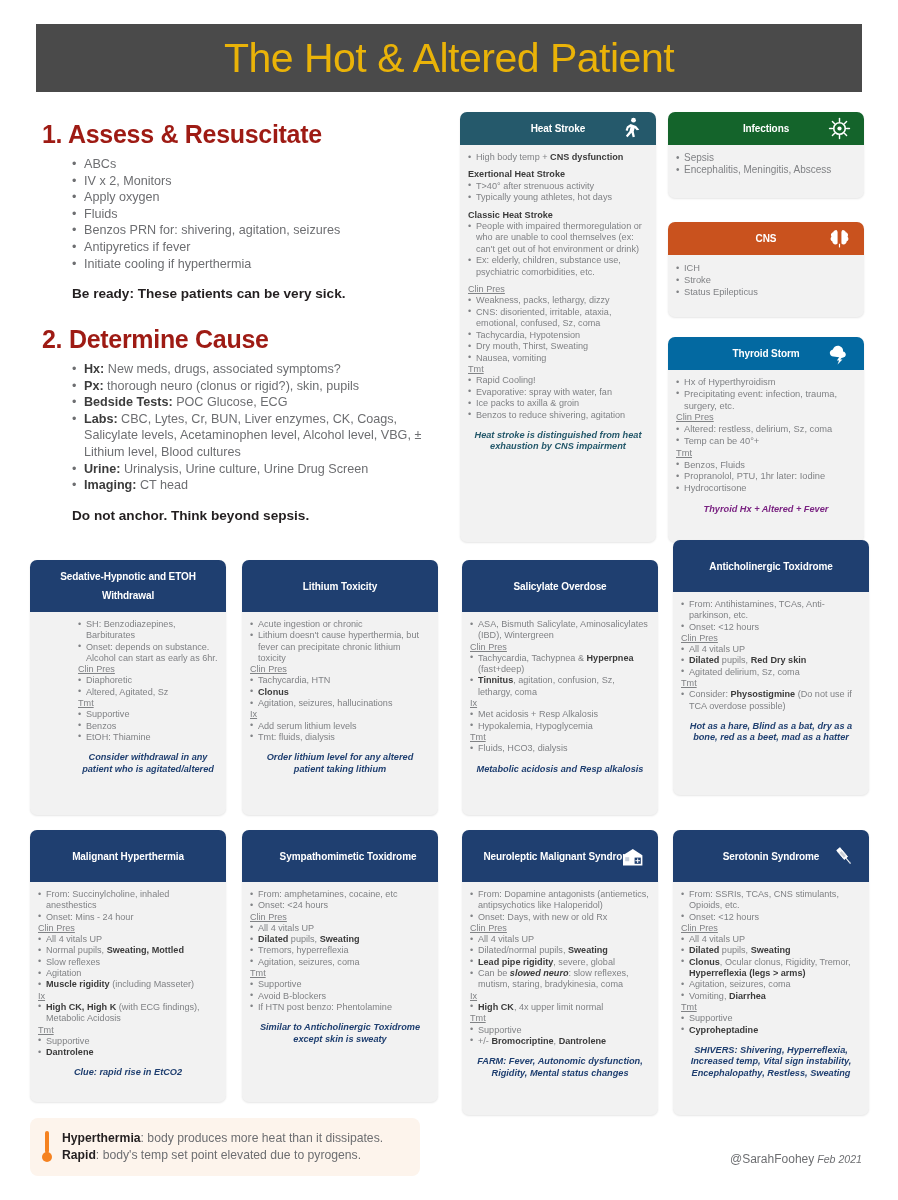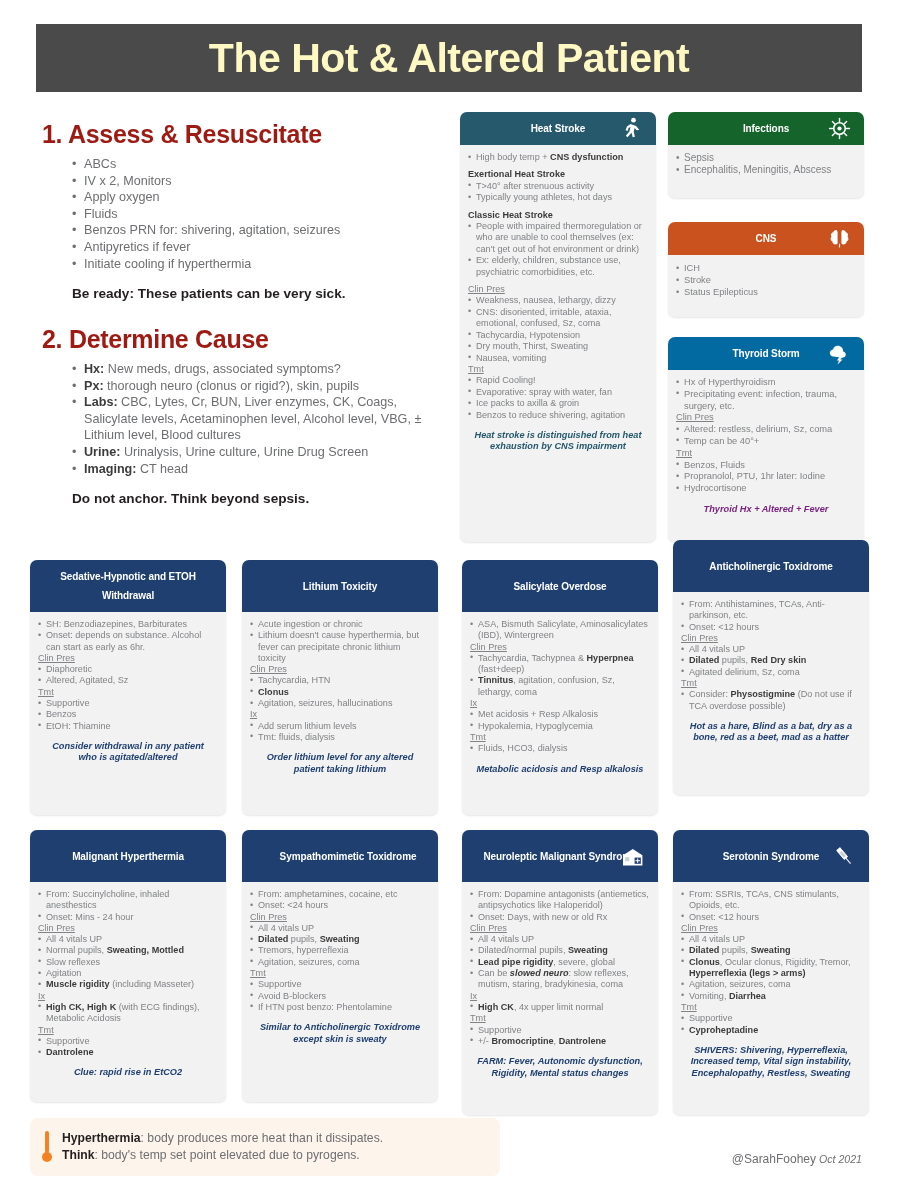--- a/index.html
+++ b/index.html
@@ -13,23 +13,23 @@
   .page { position: relative; width: 898px; height: 1200px; }
 
   
   .banner {
     position: absolute; left: 36px; top: 24px;
     width: 826px; height: 68px;
     background: #4a4a4a;
     display: flex; align-items: center; justify-content: center;
   }
   .banner h1 {
-    color: #fef9c3;
+    color: #eab308;
     font-size: 41px;
-    font-weight: bold;
+    font-weight: normal;
     letter-spacing: -0.5px;
     line-height: 1;
     white-space: nowrap;
   }
 
   
   .section { position: absolute; left: 42px; width: 410px; }
   .section-title {
     color: #9e1b14;
     font-size: 25px;
@@ -133,21 +133,21 @@
   .hd-navy   { background: #1f3f70; }
 
   .fn-teal   { color: #25596b; }
   .fn-purple { color: #7a2382; }
   .fn-navy   { color: #1f3f70; }
 
   
   .footer-box {
     position: absolute;
     left: 30px; top: 1118px;
-    width: 470px; height: 58px;
+    width: 390px; height: 58px;
     background: #fdf4ec;
     border-radius: 8px;
     display: flex; align-items: center;
     padding: 0 12px 0 10px;
   }
   .thermo { width: 14px; margin-right: 8px; display:flex; align-items:center; justify-content:center;}
   .footer-lines { font-size: 12.2px; line-height: 17.5px; color: #6d6e71; }
   .footer-lines b { color: #231f20; font-weight: bold; }
 
   .credit {
@@ -179,20 +179,21 @@
         <li>Initiate cooling if hyperthermia</li>
       </ul>
     <div class="tagline">Be ready: These patients can be very sick.</div>
   </div>
 
   <div class="section" id="section-2" style="top:325px;">
     <div class="section-title">2. Determine Cause</div>
     <ul>
         <li><b>Hx:</b> New meds, drugs, associated symptoms?</li>
         <li><b>Px:</b> thorough neuro (clonus or rigid?), skin, pupils</li>
+        <li><b>Bedside Tests:</b> POC Glucose, ECG</li>
         <li><b>Labs:</b> CBC, Lytes, Cr, BUN, Liver enzymes, CK, Coags, Salicylate levels, Acetaminophen level, Alcohol level, VBG, ± Lithium level, Blood cultures</li>
         <li><b>Urine:</b> Urinalysis, Urine culture, Urine Drug Screen</li>
         <li><b>Imaging:</b> CT head</li>
       </ul>
     <div class="tagline">Do not anchor. Think beyond sepsis.</div>
   </div>
 
   <div id="cards-layer">
       <div class="card" style="left: 460px; top: 112px; width: 196px; min-height: 430px;">
         <div class="chead hd-teal">
@@ -214,21 +215,21 @@
             <li>Typically young athletes, hot days</li>
           </ul>
           <div class="sublabel">Classic Heat Stroke</div>
           <ul>
             <li>People with impaired thermoregulation or who are unable to cool themselves (ex: can't get out of hot environment or drink)</li>
             <li>Ex: elderly, children, substance use, psychiatric comorbidities, etc.</li>
           </ul>
           <div class="gap"></div>
           <div class="uhead"><span>Clin Pres</span></div>
           <ul>
-            <li>Weakness, nausea, lethargy, dizzy</li>
+            <li>Weakness, packs, lethargy, dizzy</li>
             <li>CNS: disoriented, irritable, ataxia, emotional, confused, Sz, coma</li>
             <li>Tachycardia, Hypotension</li>
             <li>Dry mouth, Thirst, Sweating</li>
             <li>Nausea, vomiting</li>
           </ul>
           <div class="uhead"><span>Tmt</span></div>
           <ul>
             <li>Rapid Cooling!</li>
             <li>Evaporative: spray with water, fan</li>
             <li>Ice packs to axilla &amp; groin</li>
@@ -309,21 +310,21 @@
             <li>Propranolol, PTU, 1hr later: Iodine</li>
             <li>Hydrocortisone</li>
           </ul>
           <div class="footnote fn-purple">Thyroid Hx + Altered + Fever</div>
         </div>
       </div>
       <div class="card" style="left: 30px; top: 560px; width: 196px; min-height: 255px;">
         <div class="chead hd-navy" style="min-height: 52px;">
           <div class="ctitle" style="max-width: 160px;">Sedative-Hypnotic and ETOH Withdrawal</div>
         </div>
-        <div class="cbody" style="font-size: 9.1px; line-height: 11.3px;">
+        <div class="cbody" style="font-size: 9.1px; line-height: 11.3px; margin-left: 40px;">
           <ul>
             <li>SH: Benzodiazepines, Barbiturates</li>
             <li>Onset: depends on substance. Alcohol can start as early as 6hr.</li>
           </ul>
           <div class="uhead"><span>Clin Pres</span></div>
           <ul>
             <li>Diaphoretic</li>
             <li>Altered, Agitated, Sz</li>
           </ul>
           <div class="uhead"><span>Tmt</span></div>
@@ -538,21 +539,21 @@
 
   <div class="footer-box">
     <div class="thermo">
       <svg width="10" height="34" viewBox="0 0 10 34">
         <rect x="3" y="1" width="4" height="22" rx="2" fill="#f58220"></rect>
         <circle cx="5" cy="27" r="5" fill="#f58220"></circle>
       </svg>
     </div>
     <div class="footer-lines">
       <div><b>Hyperthermia</b><span>: body produces more heat than it dissipates.</span></div>
-      <div><b>Think</b><span>: body's temp set point elevated due to pyrogens.</span></div>
+      <div><b>Rapid</b><span>: body's temp set point elevated due to pyrogens.</span></div>
     </div>
   </div>
 
   <div class="credit">
-    <span>@SarahFoohey</span><span class="date">Oct 2021</span>
+    <span>@SarahFoohey</span><span class="date">Feb 2021</span>
   </div>
 
 </div>
 
 </body></html>

